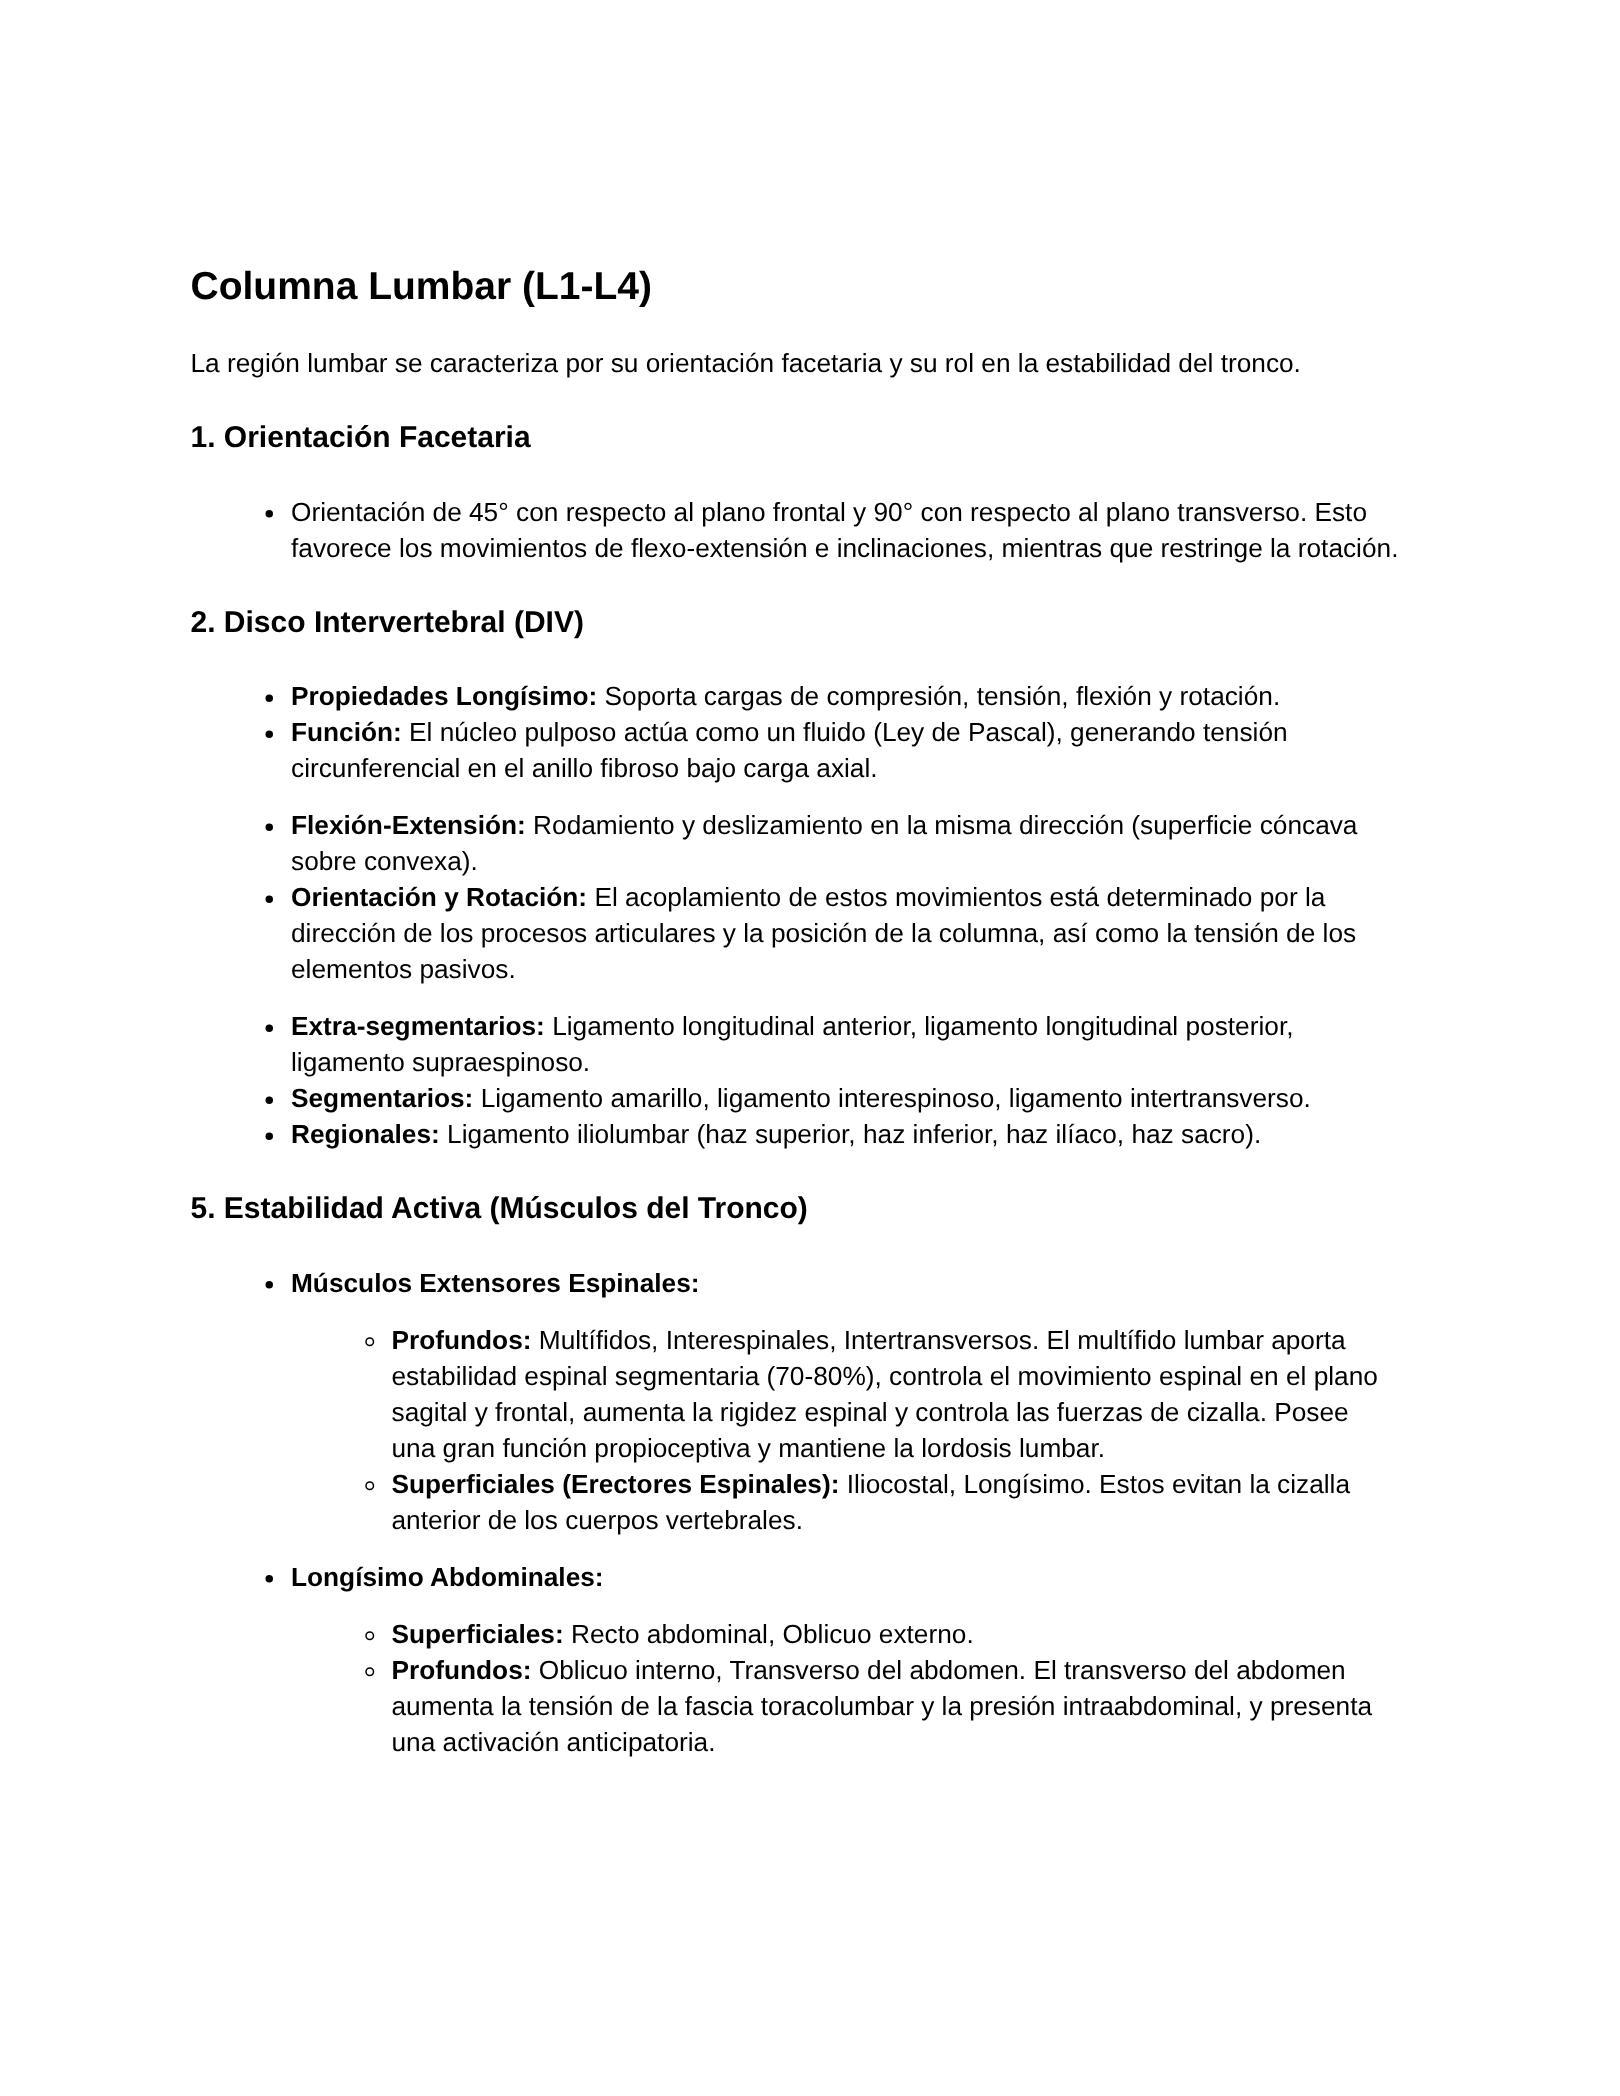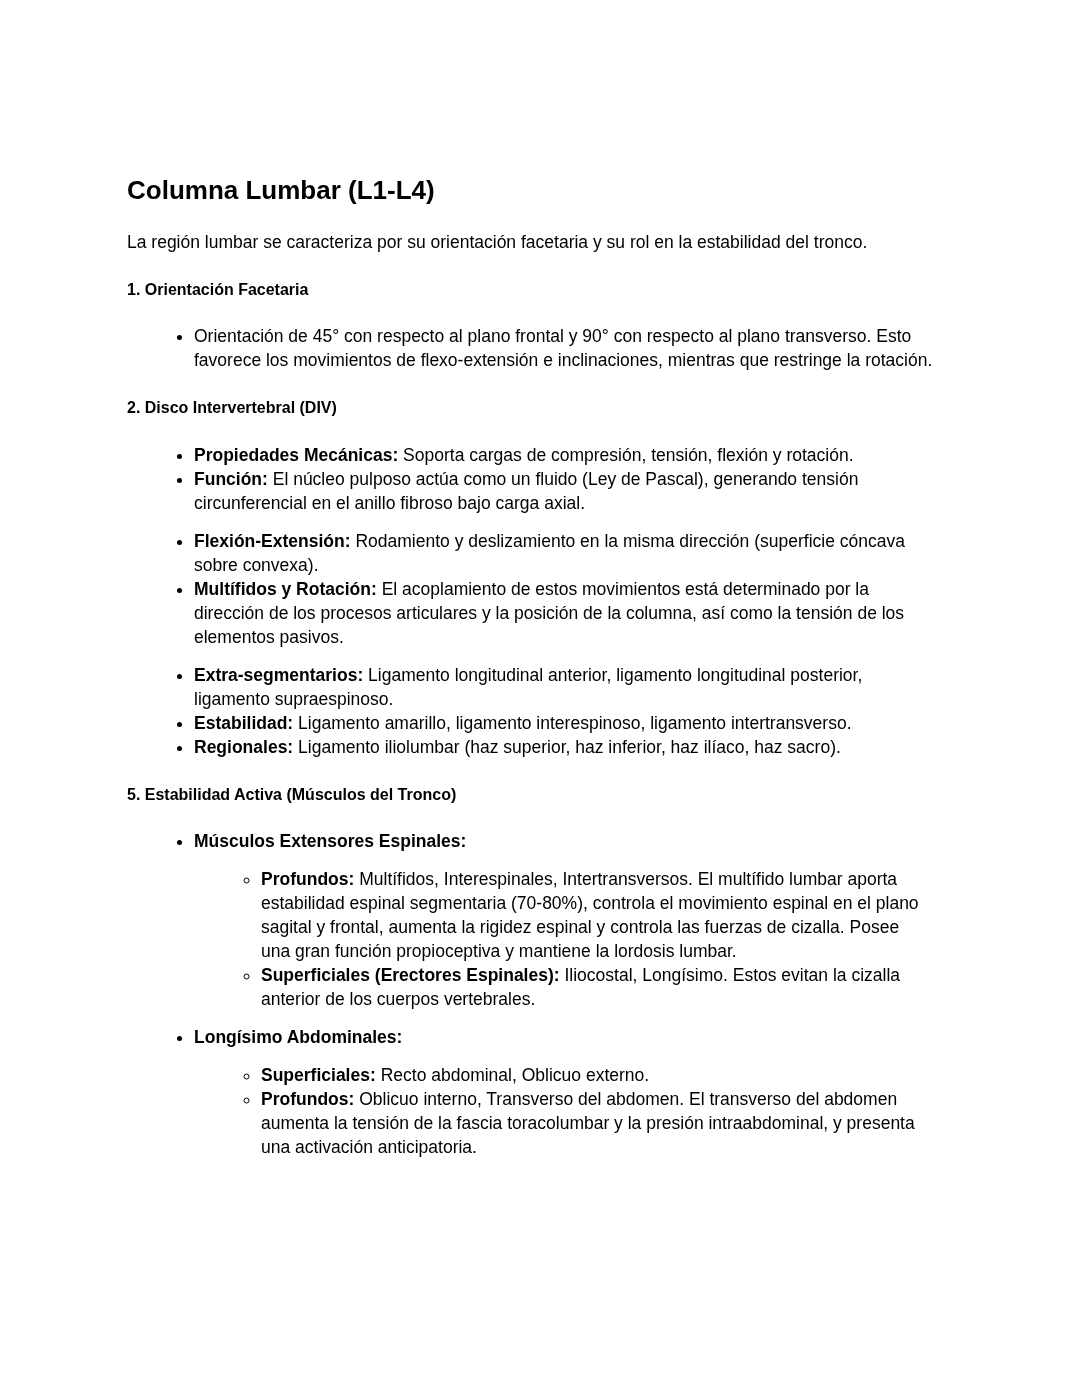--- a/index.html
+++ b/index.html
@@ -26,21 +26,21 @@
     font-weight: bold;
     line-height: 1.15;
     margin: 0 0 24px 0;
   }
   .doc-intro {
     font-size: 17.5px;
     line-height: 24px;
     margin: 0;
   }
   .section-heading {
-    font-size: 16px;
+    font-size: 20px;
     font-weight: bold;
     line-height: 1.15;
     margin: 27px 0 25px 0;
   }
   ul.bullet-list {
     margin: 14px;
     padding: 0 0 0 53px;
     list-style-type: disc;
     list-style-position: outside;
   }
@@ -69,34 +69,34 @@
   <div id="sections">
       <section>
         <h2 class="section-heading">1. Orientación Facetaria</h2>
         <ul class="bullet-list level-1">
           <li>Orientación de 45° con respecto al plano frontal y 90° con respecto al plano transverso. Esto favorece los movimientos de flexo-extensión e inclinaciones, mientras que restringe la rotación.</li>
         </ul>
       </section>
       <section>
         <h2 class="section-heading">2. Disco Intervertebral (DIV)</h2>
         <ul class="bullet-list level-1">
-          <li><b>Propiedades Mecánicas:</b> Soporta cargas de compresión, tensión, flexión y rotación.</li>
+          <li><b>Propiedades Longísimo:</b> Soporta cargas de compresión, tensión, flexión y rotación.</li>
           <li><b>Función:</b> El núcleo pulposo actúa como un fluido (Ley de Pascal), generando tensión circunferencial en el anillo fibroso bajo carga axial.</li>
         </ul>
       </section>
       <section>
         <ul class="bullet-list level-1">
           <li><b>Flexión-Extensión:</b> Rodamiento y deslizamiento en la misma dirección (superficie cóncava sobre convexa).</li>
-          <li><b>Multífidos y Rotación:</b> El acoplamiento de estos movimientos está determinado por la dirección de los procesos articulares y la posición de la columna, así como la tensión de los elementos pasivos.</li>
+          <li><b>Orientación y Rotación:</b> El acoplamiento de estos movimientos está determinado por la dirección de los procesos articulares y la posición de la columna, así como la tensión de los elementos pasivos.</li>
         </ul>
       </section>
       <section>
         <ul class="bullet-list level-1">
           <li><b>Extra-segmentarios:</b> Ligamento longitudinal anterior, ligamento longitudinal posterior, ligamento supraespinoso.</li>
-          <li><b>Estabilidad:</b> Ligamento amarillo, ligamento interespinoso, ligamento intertransverso.</li>
+          <li><b>Segmentarios:</b> Ligamento amarillo, ligamento interespinoso, ligamento intertransverso.</li>
           <li><b>Regionales:</b> Ligamento iliolumbar (haz superior, haz inferior, haz ilíaco, haz sacro).</li>
         </ul>
       </section>
       <section>
         <h2 class="section-heading">5. Estabilidad Activa (Músculos del Tronco)</h2>
         <ul class="bullet-list level-1">
           <li><b>Músculos Extensores Espinales:</b><ul class="bullet-list level-2">
               <li><b>Profundos:</b> Multífidos, Interespinales, Intertransversos. El multífido lumbar aporta estabilidad espinal segmentaria (70-80%), controla el movimiento espinal en el plano sagital y frontal, aumenta la rigidez espinal y controla las fuerzas de cizalla. Posee una gran función propioceptiva y mantiene la lordosis lumbar.</li>
               <li><b>Superficiales (Erectores Espinales):</b> Iliocostal, Longísimo. Estos evitan la cizalla anterior de los cuerpos vertebrales.</li>
             </ul></li>

